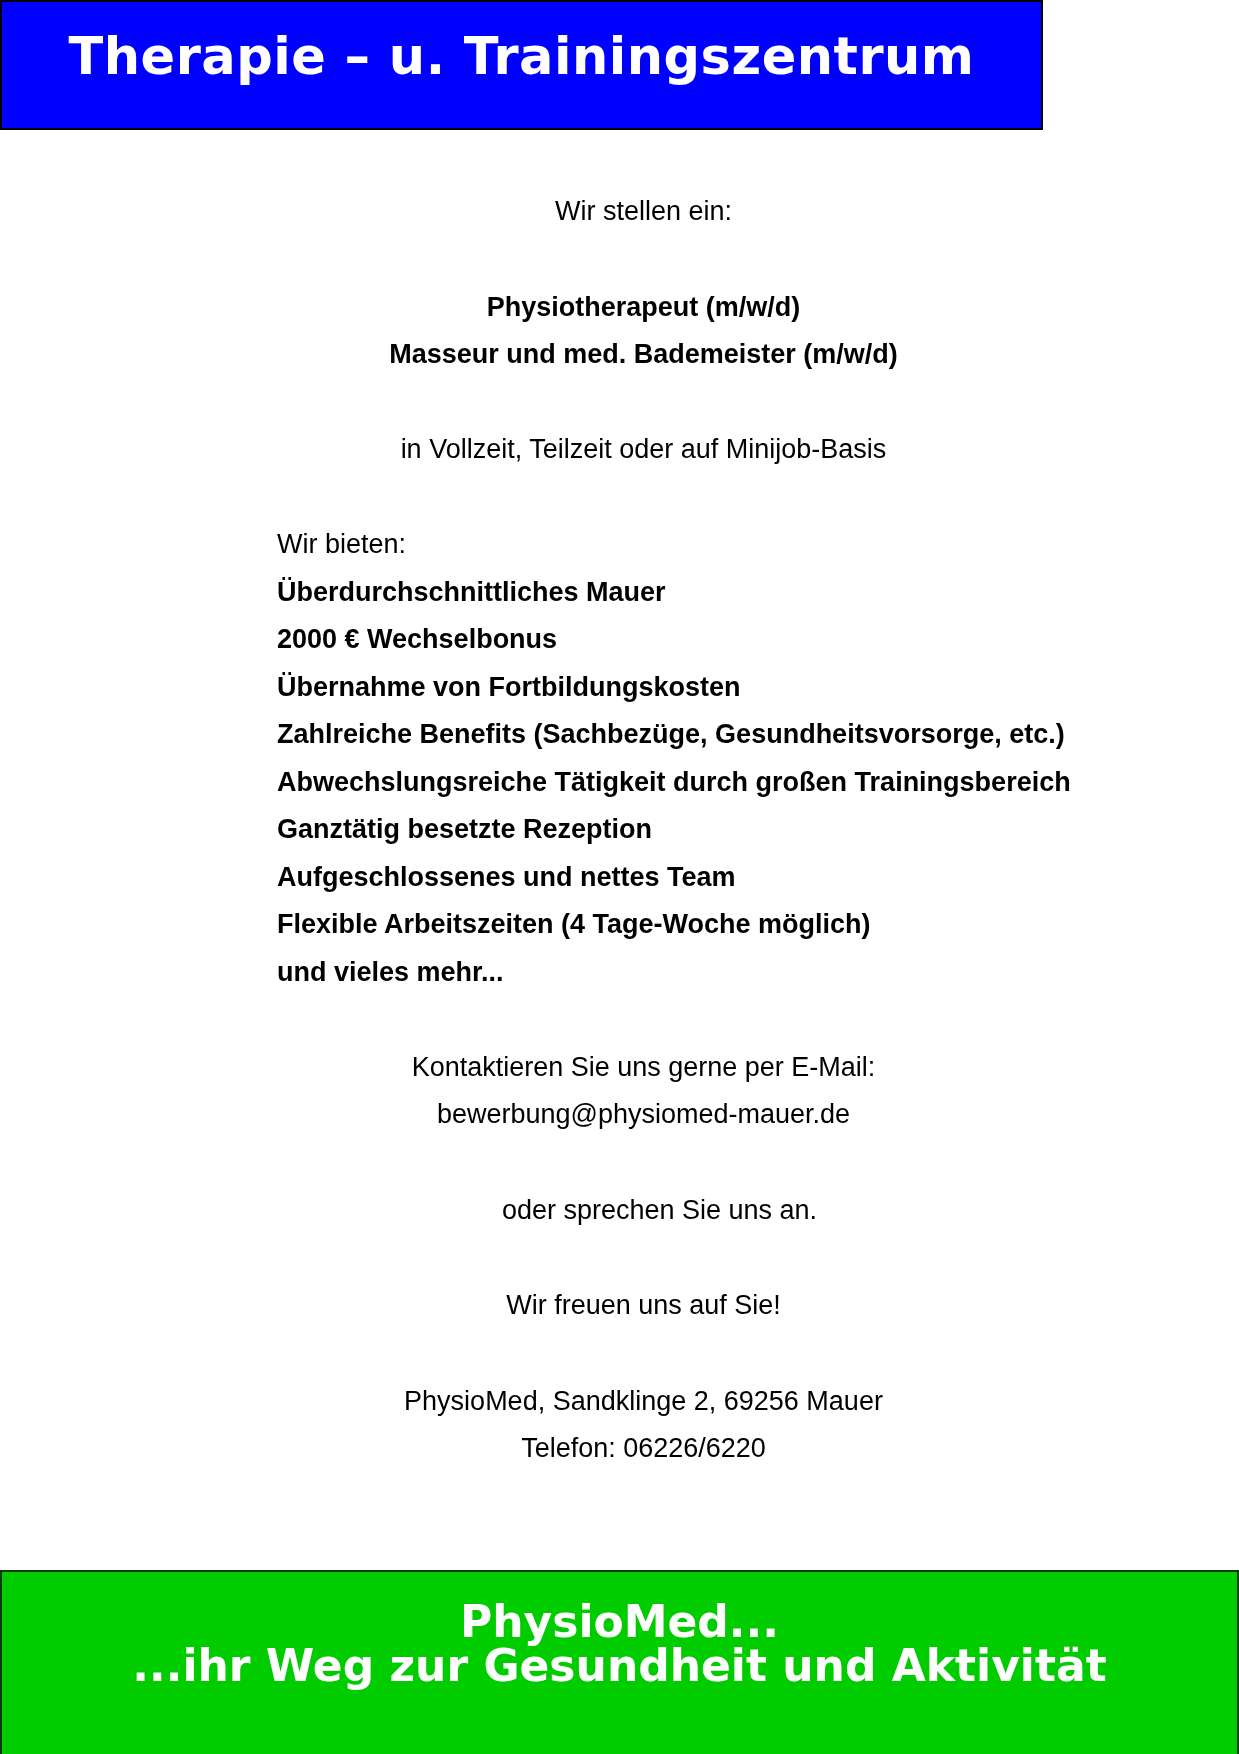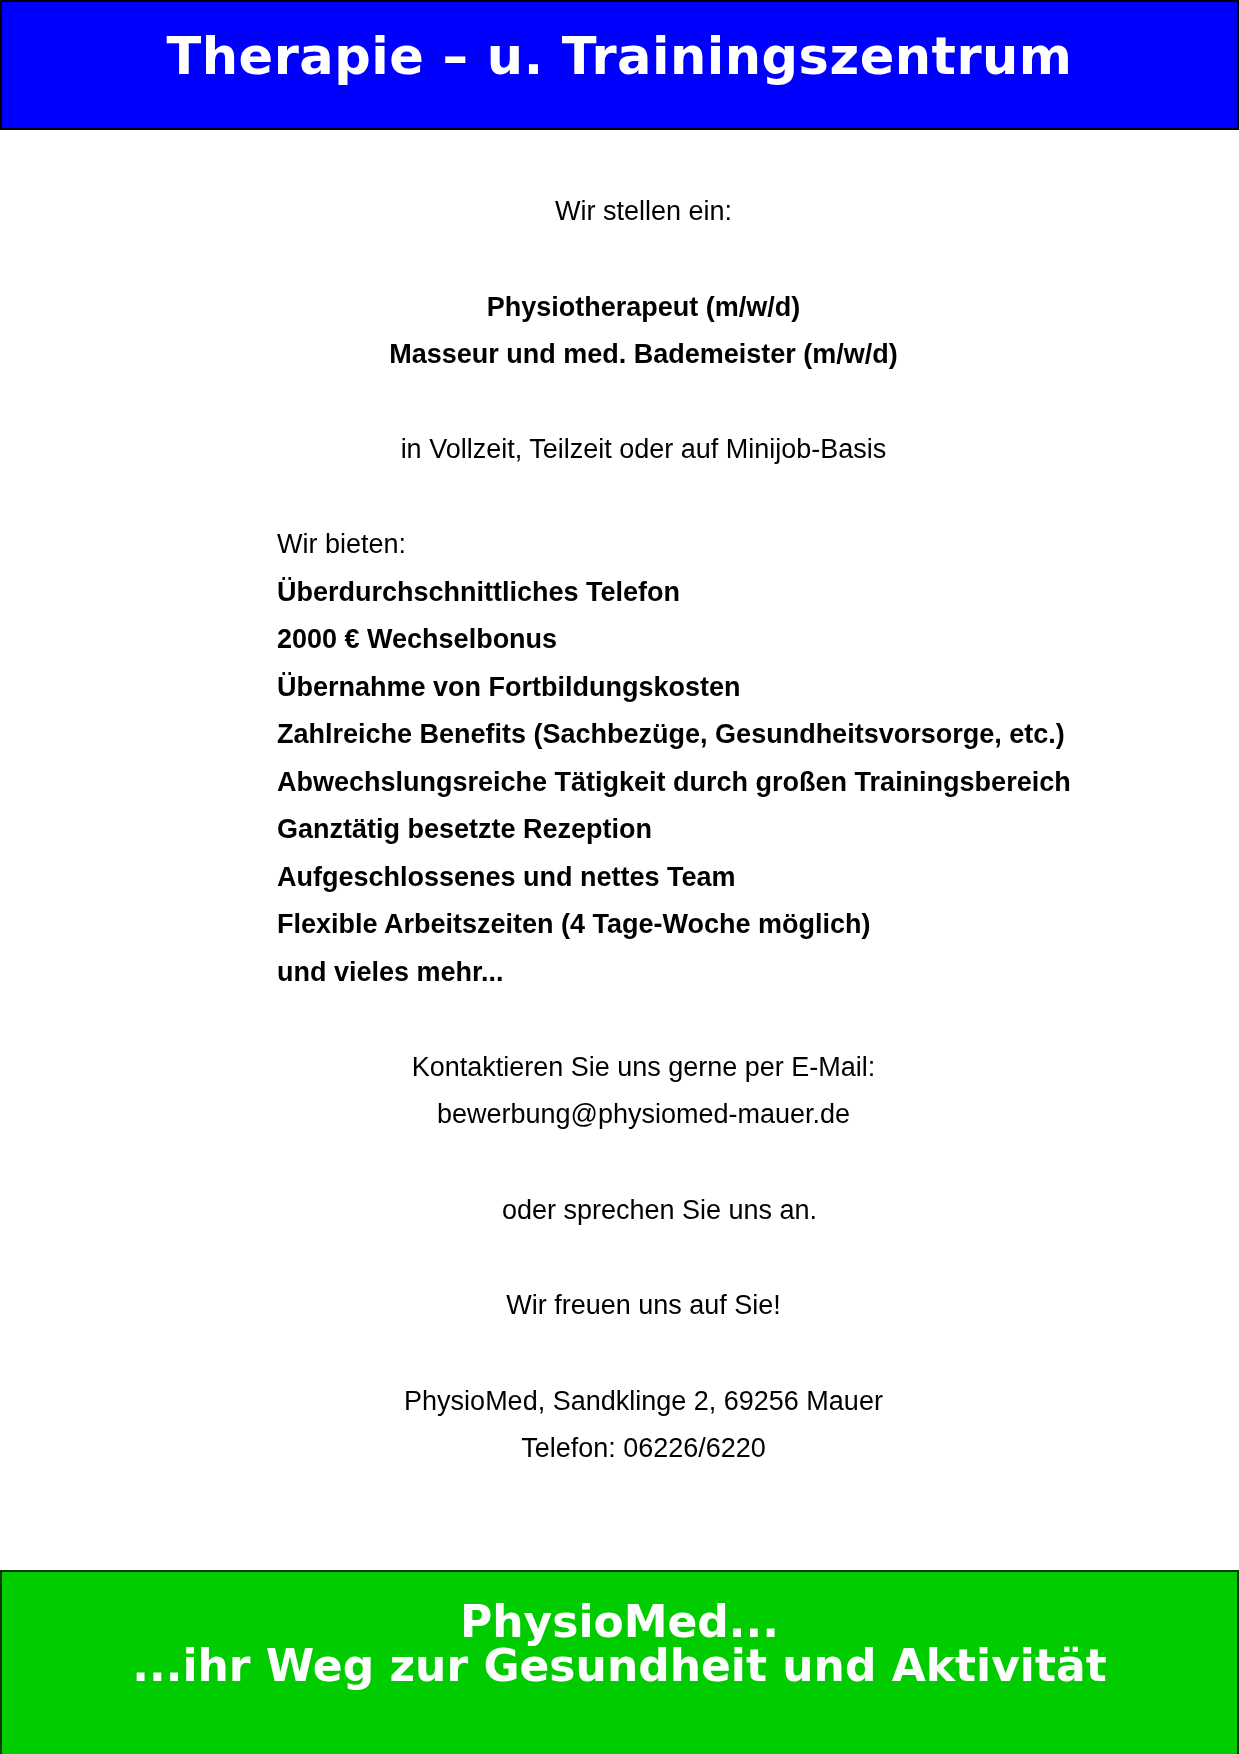--- a/index.html
+++ b/index.html
@@ -8,21 +8,21 @@
       height: 1754px;
       position: relative;
       background: #ffffff;
       overflow: hidden;
       font-family: "Liberation Sans", sans-serif;
       color: #000;
     }
     .header {
       position: absolute;
       left: 0; top: 0;
-      width: 1239px; height: 130px;
+      width: 1043px; height: 130px;
       box-sizing: border-box;
       background: #0000ff;
       border: 2px solid #000;
       text-align: center;
     }
     .header-title {
       position: absolute;
       left: 0; right: 0; top: 22px;
       font-family: "DejaVu Sans", sans-serif;
       font-weight: bold;
@@ -72,21 +72,21 @@
 
 <div>
   <div class="line center" style="top:194px;">Wir stellen ein:</div>
   <div class="line center bold" style="top:290px;">Physiotherapeut (m/w/d)</div>
   <div class="line center bold" style="top:337px;">Masseur und med. Bademeister (m/w/d)</div>
   <div class="line center" style="top:432px;">in Vollzeit, Teilzeit oder auf Minijob-Basis</div>
 </div>
 
 <div class="benefits">
   <div class="line" style="top:527px;">Wir bieten:</div>
-  <div class="line bold" style="top:575px;">Überdurchschnittliches Telefon</div>
+  <div class="line bold" style="top:575px;">Überdurchschnittliches Mauer</div>
   <div class="line bold" style="top:622px;">2000 € Wechselbonus</div>
   <div class="line bold" style="top:670px;">Übernahme von Fortbildungskosten</div>
   <div class="line bold" style="top:717px;">Zahlreiche Benefits (Sachbezüge, Gesundheitsvorsorge, etc.)</div>
   <div class="line bold" style="top:765px;">Abwechslungsreiche Tätigkeit durch großen Trainingsbereich</div>
   <div class="line bold" style="top:812px;">Ganztätig besetzte Rezeption</div>
   <div class="line bold" style="top:860px;">Aufgeschlossenes und nettes Team</div>
   <div class="line bold" style="top:907px;">Flexible Arbeitszeiten (4 Tage-Woche möglich)</div>
   <div class="line bold" style="top:955px;">und vieles mehr...</div>
 </div>
 

